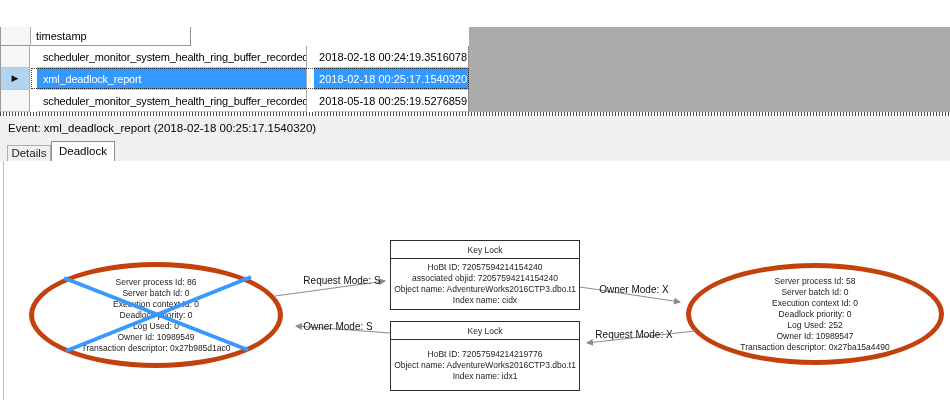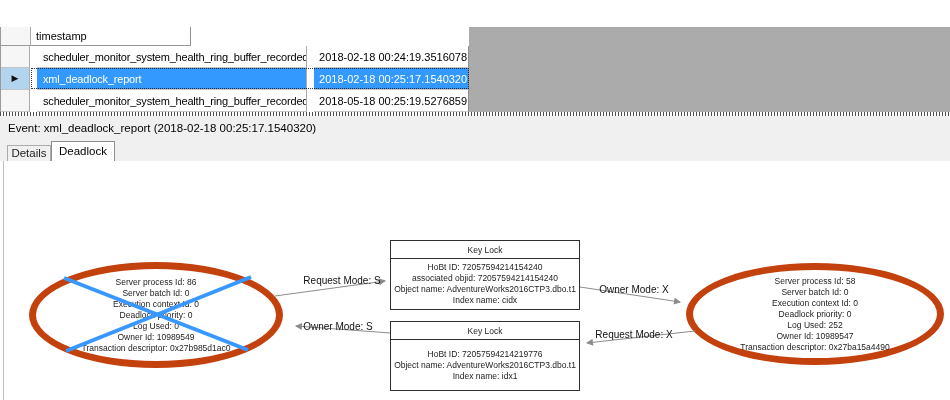--- a/index.html
+++ b/index.html
@@ -40,21 +40,21 @@
   .event-label { position:absolute; left:8px; top:6px; font-size:11.5px; }
   .tab { position:absolute; bottom:0; text-align:center; font-size:11.5px; cursor:default; }
   .tab-inactive { left:7px; width:44px; height:16px; background:#F0F0F0;
     border:1px solid #ACACAC; border-bottom:none; padding-top:1px; color:#222; z-index:1; }
   .tab-active { left:51px; width:64px; height:20px; background:#fff;
     border:1px solid #8E8E8E; border-bottom:none; padding-top:3px; z-index:2; }
 
   
   .panel { position:absolute; left:3px; top:161px; width:947px; height:239px; background:#fff;
     border-left:1px solid #BDBDBD; }
-  .node-ellipse { position:absolute; border:7px solid #c2410c; border-radius:50%;
+  .node-ellipse { position:absolute; border:5px solid #c2410c; border-radius:50%;
     display:flex; flex-direction:column; justify-content:center; align-items:center;
     font-size:8.5px; line-height:11px; color:#1c1c1c; text-align:center; }
   .ellipse-left { left:25px; top:101px; width:254px; height:106px; }
   .ellipse-right { left:682px; top:102px; width:258px; height:102px; }
   .lock-box { position:absolute; width:190px; height:70px; border:1px solid #2E2E2E; background:#fff; }
   .lock-top { left:386px; top:79px; }
   .lock-bottom { left:386px; top:160px; }
   .lock-title { height:18px; border-bottom:1px solid #2E2E2E; display:flex; align-items:center;
     justify-content:center; font-size:8.5px; color:#1c1c1c; }
   .lock-body { display:flex; flex-direction:column; justify-content:center; align-items:center;

